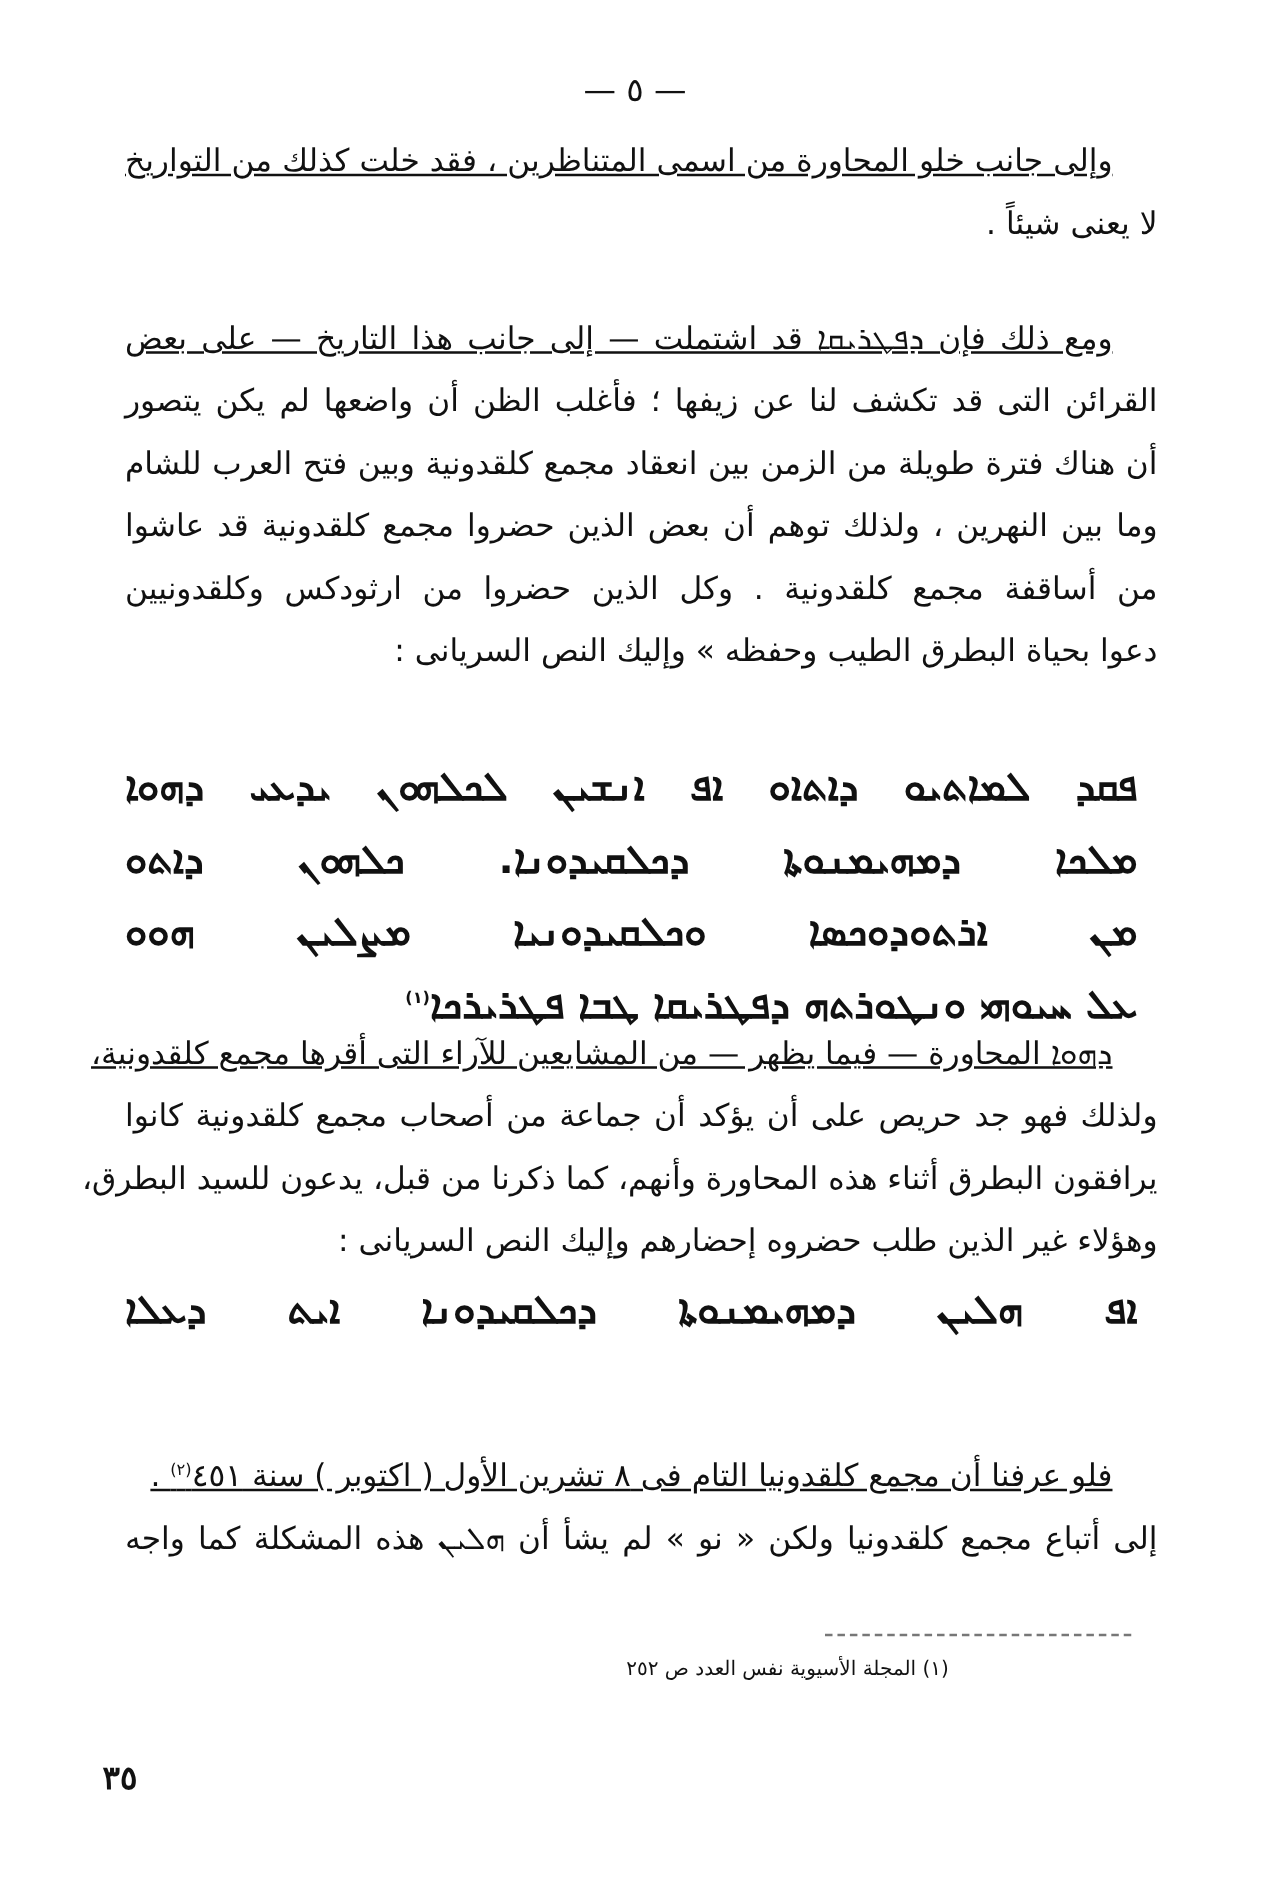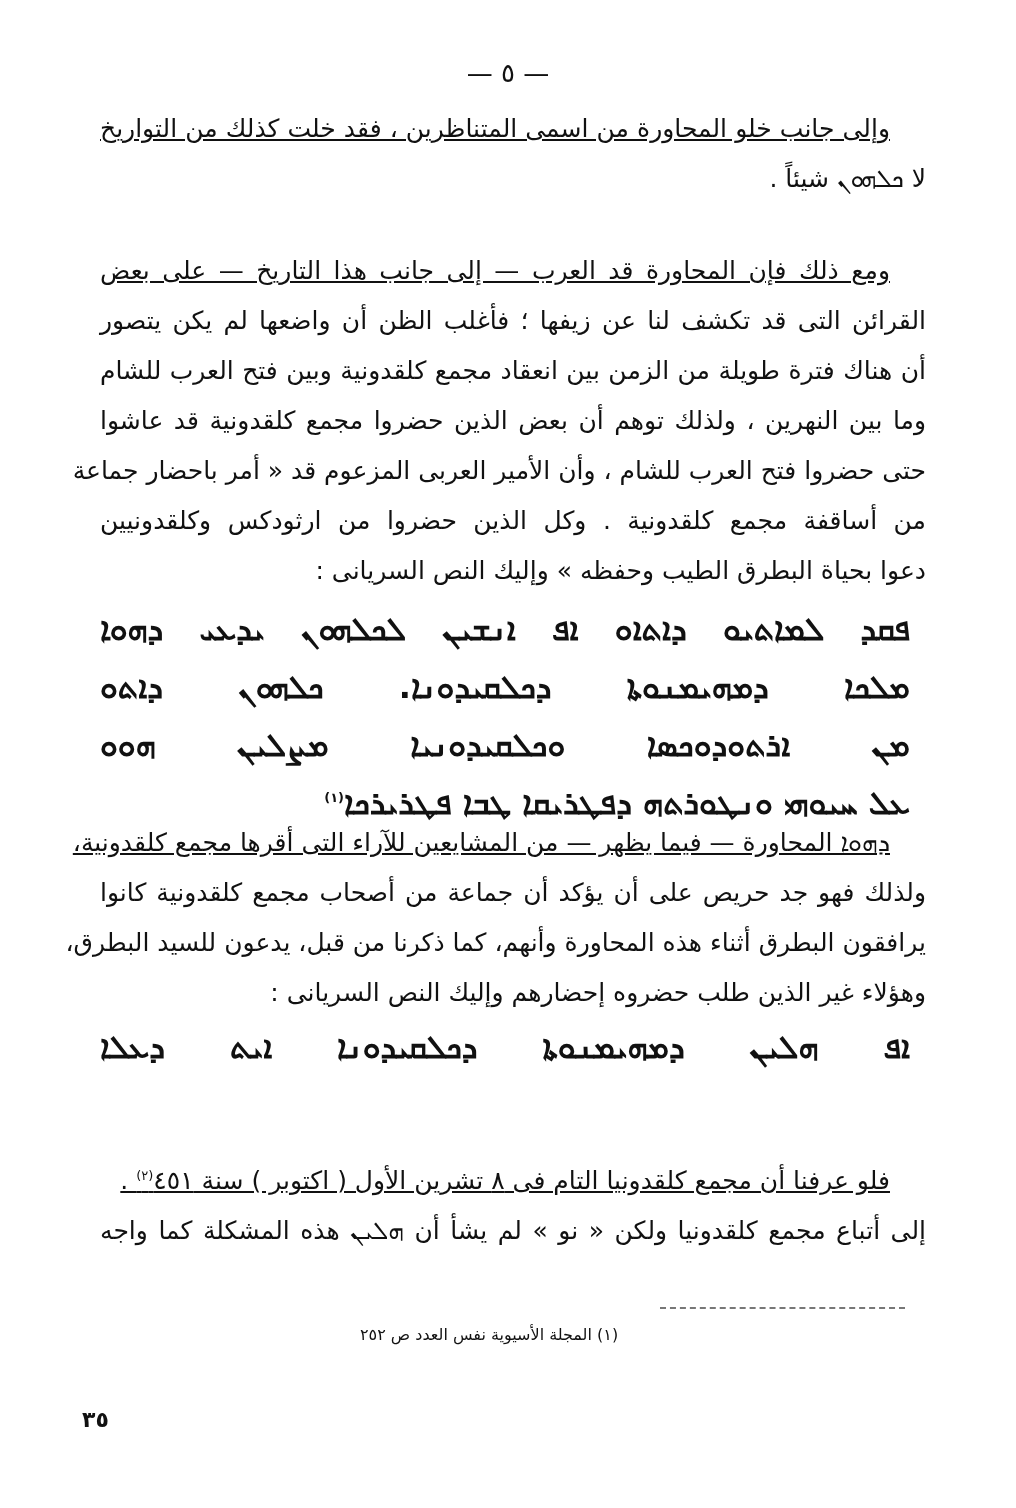--- a/index.html
+++ b/index.html
@@ -84,56 +84,56 @@
     position: absolute;
     left: 360px;
     top: 1318px;
     width: 540px;
     direction: rtl;
     font-size: 16px;
     line-height: 34px;
   }
   .footnotes .fn-line {
     display: block;
-    text-align: left;
+    text-align: center;
     white-space: nowrap;
   }
   .footnotes .latin {
     font-family: "Liberation Serif", serif;
     font-size: 17px;
     direction: ltr;
     unicode-bidi: embed;
   }
   .page-footer-num {
     position: absolute;
     left: 82px;
     top: 1407px;
-    font-size: 22px;
+    font-size: 26px;
     font-weight: bold;
     direction: rtl;
+    font-family: Liberation Serif, serif;
   }
 </style>
 </head>
 <body>
 
 <div class="page">
 
   <div class="header-num">— ٥ —</div>
 
   <div class="para" style="top:104px;">
     <span class="line indent">وإلى جانب خلو المحاورة من اسمى المتناظرين ، فقد خلت كذلك من التواريخ</span>
-    <span class="line last">لا ܟܠܗܘܢ شيئاً .</span>
+    <span class="line last">لا يعنى شيئاً .</span>
   </div>
 
   <div class="para" style="top:246px;">
-    <span class="line indent">ومع ذلك فإن المحاورة قد العرب — إلى جانب هذا التاريخ — على بعض</span>
+    <span class="line indent">ومع ذلك فإن ܕܦܛܪܝܩܐ قد اشتملت — إلى جانب هذا التاريخ — على بعض</span>
     <span class="line">القرائن التى قد تكشف لنا عن زيفها ؛ فأغلب الظن أن واضعها لم يكن يتصور</span>
     <span class="line">أن هناك فترة طويلة من الزمن بين انعقاد مجمع كلقدونية وبين فتح العرب للشام</span>
     <span class="line">وما بين النهرين ، ولذلك توهم أن بعض الذين حضروا مجمع كلقدونية قد عاشوا</span>
-    <span class="line">حتى حضروا فتح العرب للشام ، وأن الأمير العربى المزعوم قد « أمر باحضار جماعة</span>
     <span class="line">من أساقفة مجمع كلقدونية . وكل الذين حضروا من ارثودكس وكلقدونيين</span>
     <span class="line last">دعوا بحياة البطرق الطيب وحفظه » وإليك النص السريانى :</span>
   </div>
 
   <div class="syriac" style="top:600px;">
     <span class="line">ܦܩܕ ܠܡܐܬܝܘ ܕܐܬܐܘ ܐܦ ܐܢܫܝܢ ܠܟܠܗܘܢ ܝܕܥܝ ܕܗܘܐ</span>
     <span class="line">ܡܠܟܐ ܕܡܗܝܡܢܘܬܐ ܕܟܠܩܝܕܘܢܐ. ܟܠܗܘܢ ܕܐܬܘ</span>
     <span class="line">ܡܢ ܐܪܬܘܕܘܟܣܐ ܘܟܠܩܝܕܘܢܝܐ ܡܨܠܝܢ ܗܘܘ</span>
     <span class="line last"><span>ܥܠ ܚܝܘܗܝ ܘܢܛܘܪܬܗ ܕܦܛܪܝܩܐ ܛܒܐ ܦܛܪܝܪܟܐ</span><sup class="fn">(١)</sup></span>
   </div>

